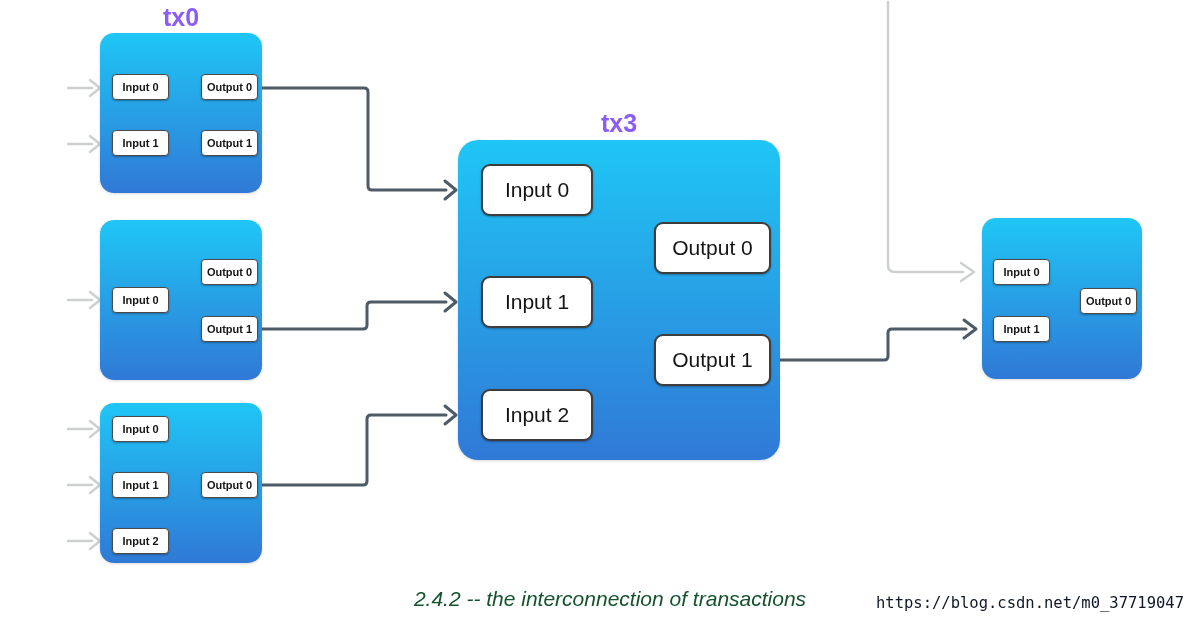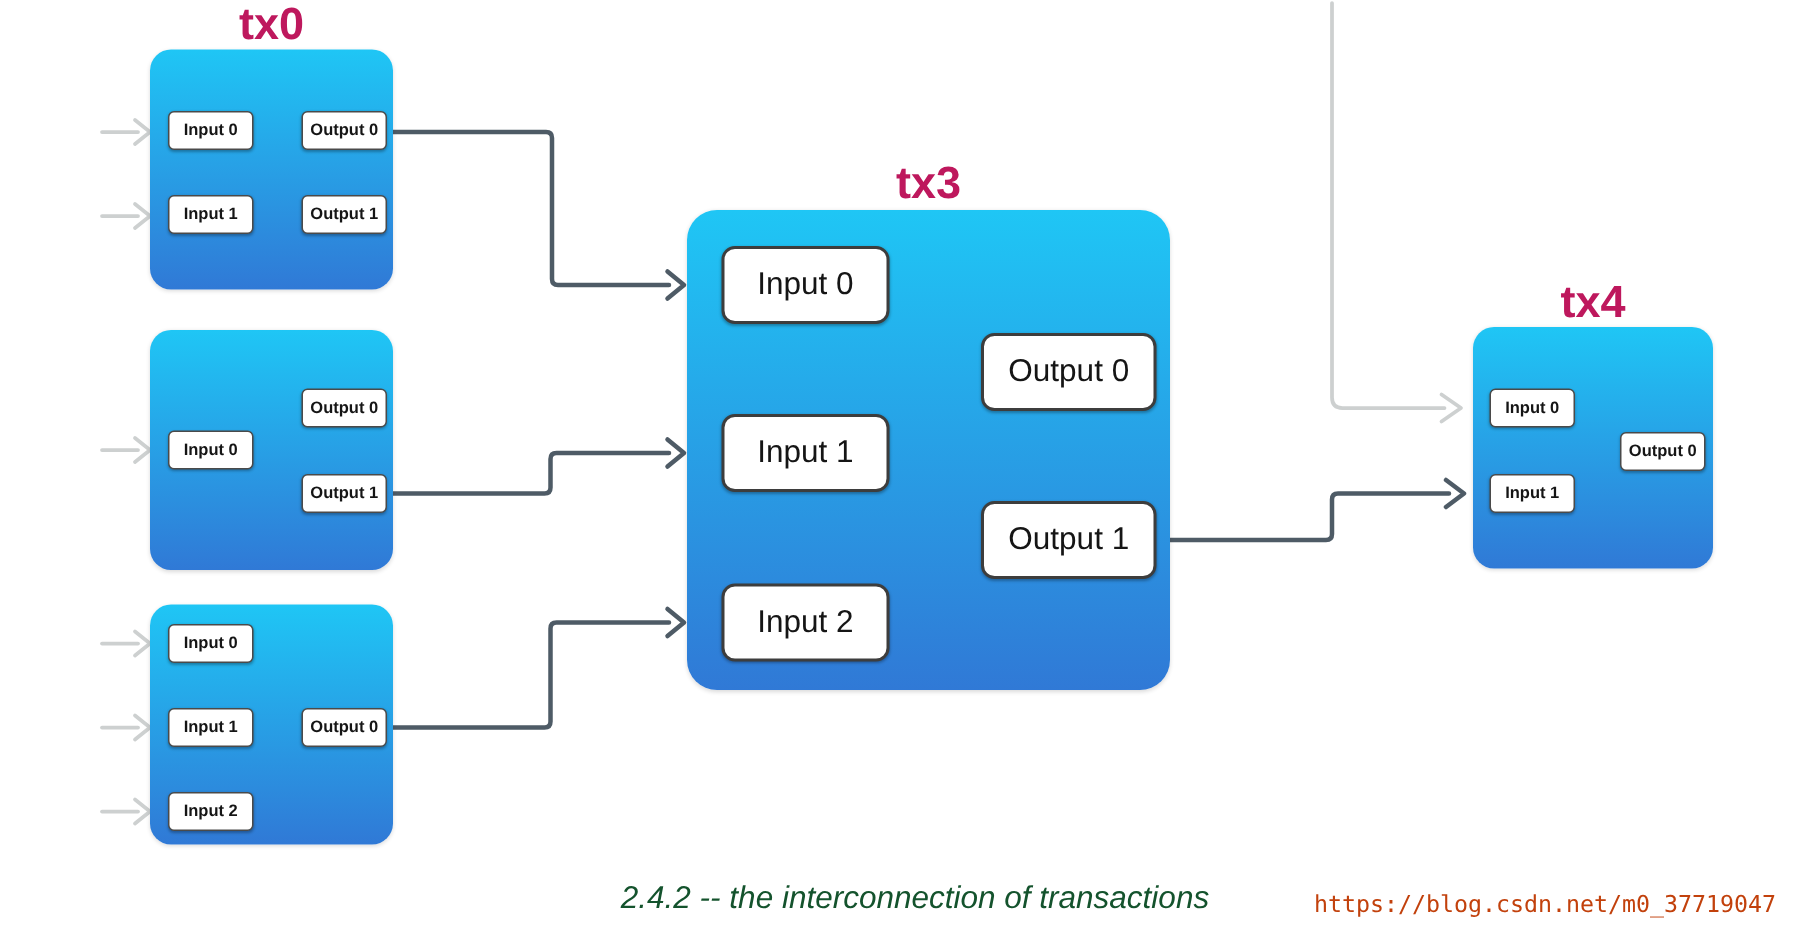--- a/index.html
+++ b/index.html
@@ -11,38 +11,38 @@
   .wire-dark{stroke:var(--connector-dark,#4e5b66);stroke-width:3;fill:none;stroke-linecap:round;stroke-linejoin:round;}
   .wire-light{stroke:var(--connector-light,#c9cccc);stroke-width:2.5;fill:none;stroke-linecap:round;stroke-linejoin:round;}
   .node{
     position:absolute;border-radius:14px;
     background:linear-gradient(180deg,var(--box-top,#1fc6f5) 0%,var(--box-bottom,#3079d6) 100%);
     box-shadow:0 1px 3px rgba(0,0,0,.15);
     text-align:right;
   }
   .node.big{border-radius:20px;}
   .tx-title{
-    position:absolute;text-align:center;font-size:30px;font-weight:600;color:#be185d;line-height:22px;
+    position:absolute;text-align:center;font-size:25px;font-weight:600;color:#8b5cf6;line-height:22px;
   }
   .port{
     position:absolute;display:flex;align-items:center;justify-content:center;
     background:#ffffff;color:#151515;box-sizing:border-box;
     box-shadow:0 1px 2px rgba(0,0,0,.3);white-space:nowrap;
   }
   .port.sm{width:57px;height:26px;border:1.5px solid #4a4a4a;border-radius:4px;font-size:11px;font-weight:600;}
   .port.lg{height:52px;border:2px solid #3d3d3d;border-radius:9px;font-size:21px;font-weight:400;}
   .port.lg.in{width:112px;}
   .port.lg.out{width:117px;}
   .caption{
     position:absolute;left:385px;top:587px;width:450px;text-align:center;
     font-size:21px;font-style:italic;color:#14532d;
   }
   .watermark{
     position:absolute;left:865px;top:594px;width:330px;text-align:center;
-    font-family:"DejaVu Sans Mono",monospace;font-size:15.5px;color:#c2410c;letter-spacing:0px;
+    font-family:"DejaVu Sans Mono",monospace;font-size:15.5px;color:#0f172a;letter-spacing:0px;
   }
 </style>
 </head>
 <body>
 
 <div class="canvas">
 
   <svg class="wires" viewBox="0 0 1200 623">
 
     <path class="wire-dark" d="M258 88 H364 Q368 88 368 92 V186 Q368 190 372 190 H446"></path>
@@ -94,21 +94,20 @@
 
   <div class="tx-title" style="left:458px;top:112px;width:322px;text-align:center;">tx3</div>
   <div class="node big" style="left:458px;top:140px;width:322px;height:320px;">
     <div class="port lg in" style="left:23px;top:24px;">Input 0</div>
     <div class="port lg in" style="left:23px;top:136px;">Input 1</div>
     <div class="port lg in" style="left:23px;top:249px;">Input 2</div>
     <div class="port lg out" style="left:196px;top:82px;">Output 0</div>
     <div class="port lg out" style="left:196px;top:194px;">Output 1</div>
   </div>
 
-  <div class="tx-title" style="left:982px;top:191px;width:160px;">tx4</div>
   <div class="node" style="left:982px;top:218px;width:160px;height:161px;">
     <div class="port sm" style="left:11px;top:41px;">Input 0</div>
     <div class="port sm" style="left:11px;top:98px;">Input 1</div>
     <div class="port sm" style="left:98px;top:70px;">Output 0</div>
   </div>
 
   <div class="caption">2.4.2 -- the interconnection of transactions</div>
   <div class="watermark">https://blog.csdn.net/m0_37719047</div>
 
 </div>

